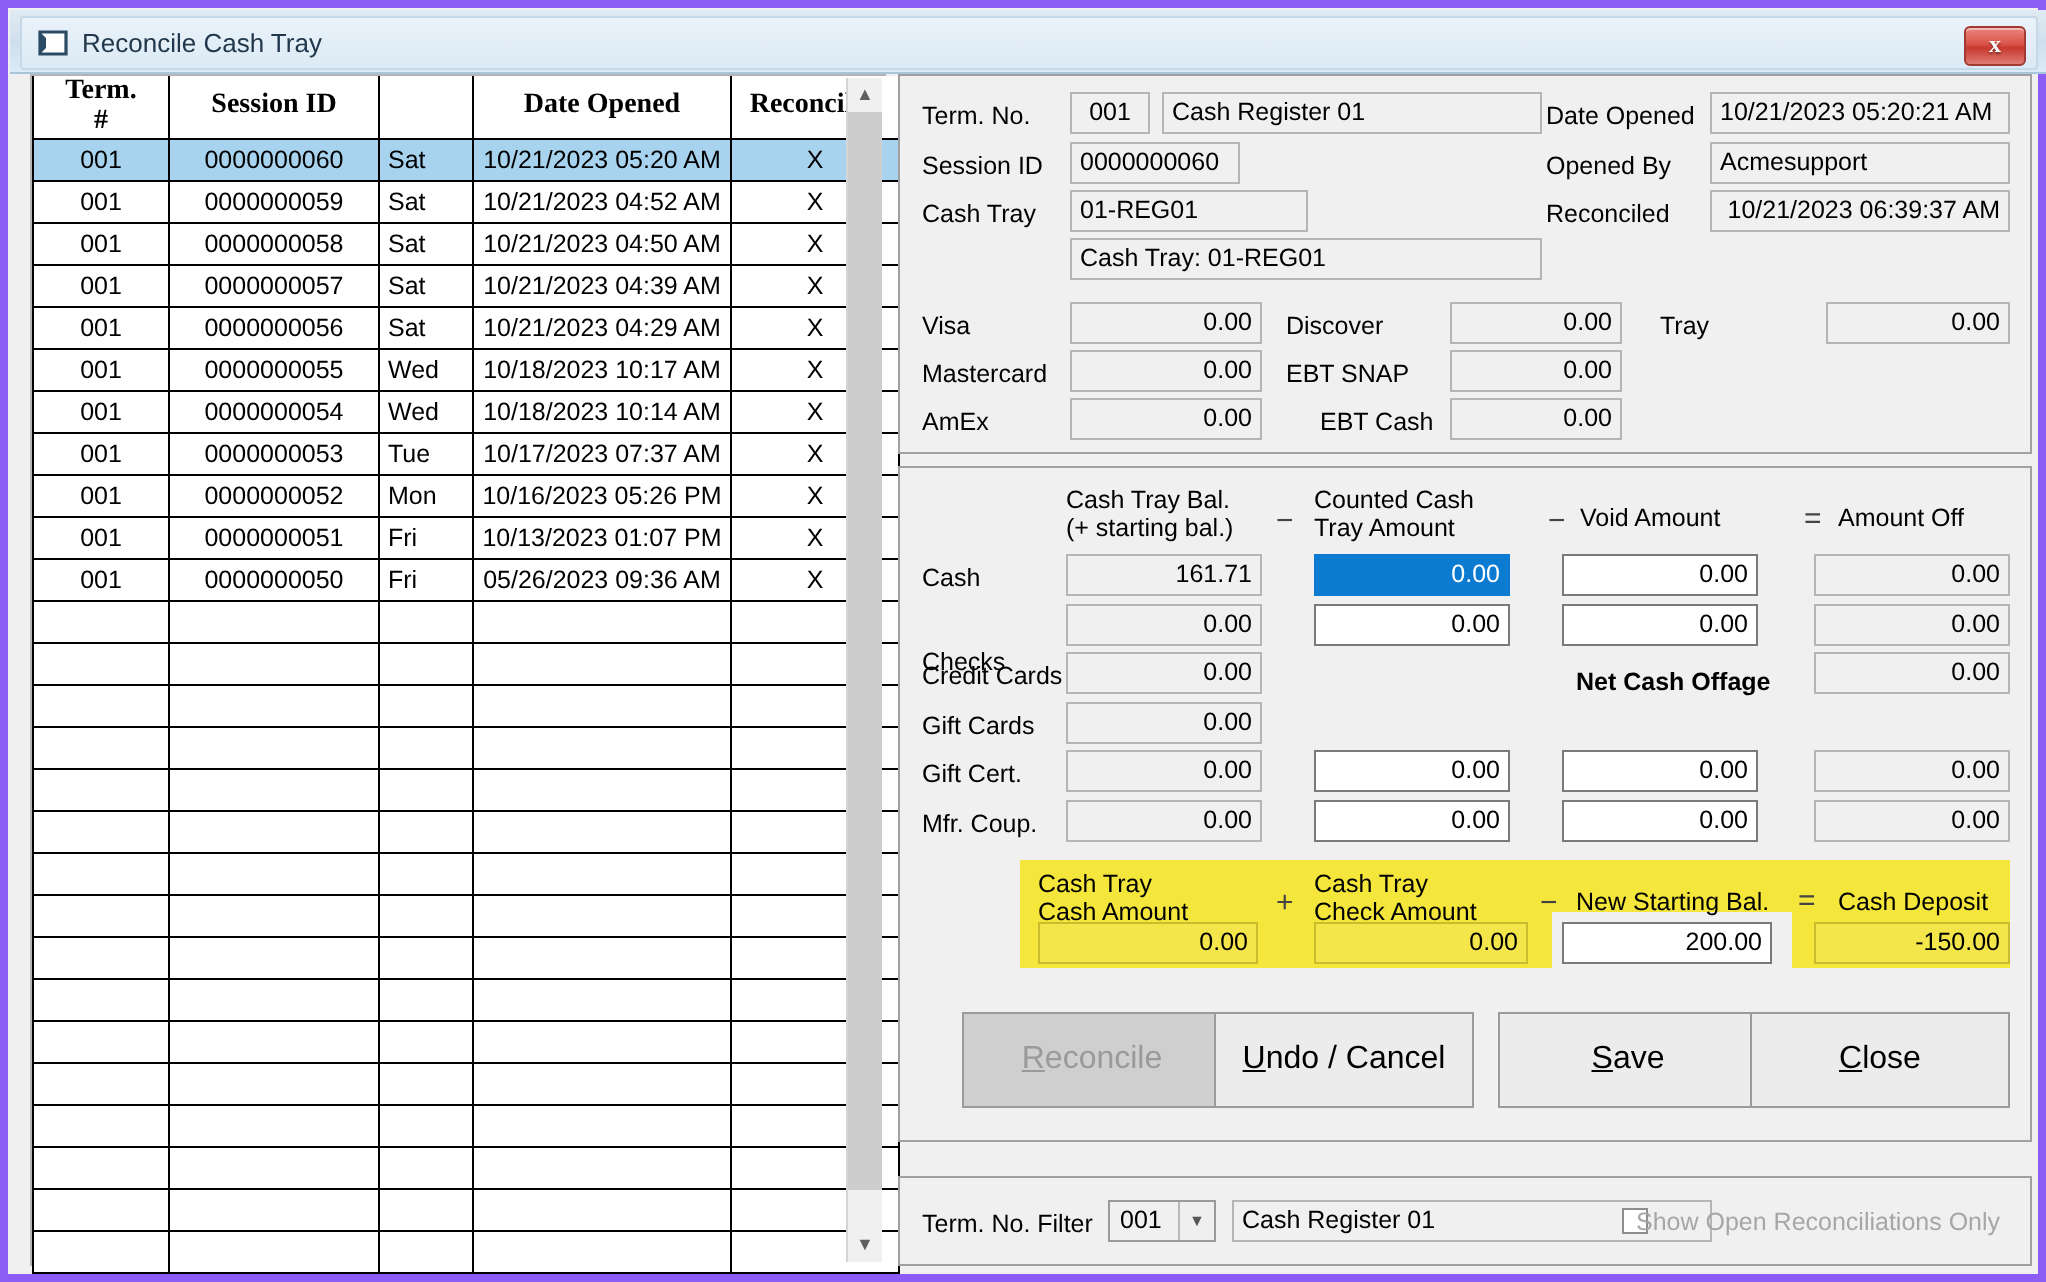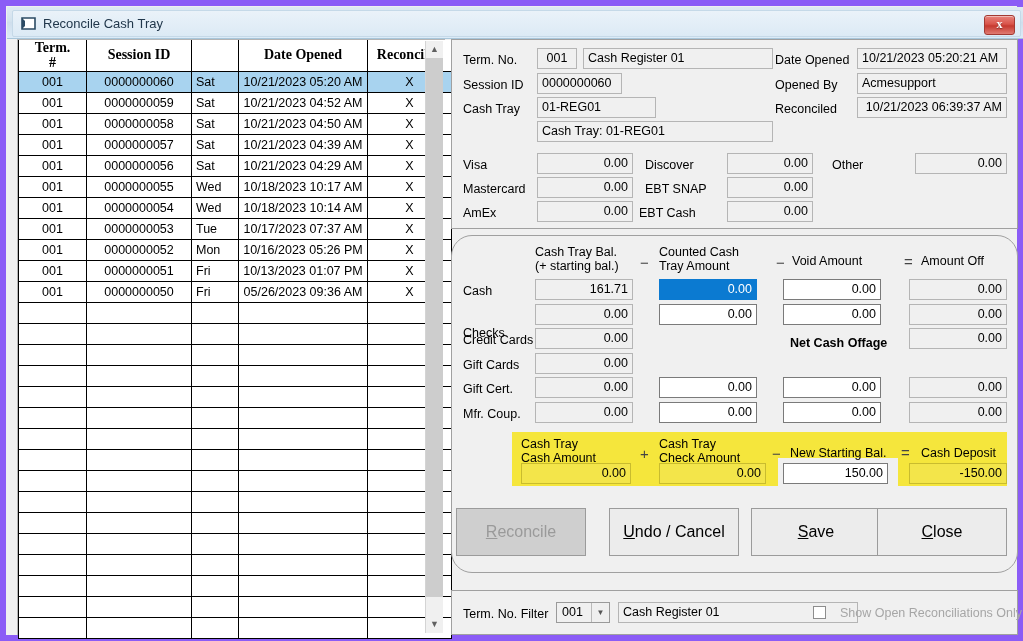--- a/index.html
+++ b/index.html
@@ -14,21 +14,21 @@
     font-size: 12px;
     color: #000;
     overflow: hidden;
   }
   .window {
     position: absolute;
     left: 0; top: 0;
     width: 1023px;
     height: 641px;
     box-sizing: border-box;
-    border: 6px solid #8b5cf6;
+    border: 4px solid #8b5cf6;
     background: #f0f0f0;
   }
   
   .titlebar {
     position: absolute;
     left: 1px; top: 1px;
     width: 1019px;
     height: 31px;
     background: linear-gradient(to bottom, #dfeaf3 0%, #d3e2ee 45%, #cfdeec 50%, #dcebf7 100%);
     border-bottom: 1px solid #a8c6da;
@@ -534,28 +534,28 @@
       <div class="fld num" style="left:85px; top:113px; width:96px;">0.00</div>
       <div class="lbl" style="left:11px; top:142px;">Mastercard</div>
       <div class="fld num" style="left:85px; top:137px; width:96px;">0.00</div>
       <div class="lbl" style="left:11px; top:166px;">AmEx</div>
       <div class="fld num" style="left:85px; top:161px; width:96px;">0.00</div>
 
       <div class="lbl" style="left:193px; top:118px;">Discover</div>
       <div class="fld num" style="left:275px; top:113px; width:86px;">0.00</div>
       <div class="lbl" style="left:193px; top:142px;">EBT SNAP</div>
       <div class="fld num" style="left:275px; top:137px; width:86px;">0.00</div>
-      <div class="lbl" style="left:187px; top:166px;">EBT Cash</div>
+      <div class="lbl" style="left:210px; top:166px;">EBT Cash</div>
       <div class="fld num" style="left:275px; top:161px; width:86px;">0.00</div>
 
-      <div class="lbl" style="left:380px; top:118px;">Other</div>
+      <div class="lbl" style="left:380px; top:118px;">Tray</div>
       <div class="fld num" style="left:463px; top:113px; width:92px;">0.00</div>
     </div>
 
-    <div class="group" style="top:196px; height:338px;border-radius:21px;">
+    <div class="group" style="top:196px; height:338px;">
 
       <div class="yband" style="left:60px; top:196px; width:266px; height:54px;"></div>
       <div class="yband" style="left:326px; top:196px; width:229px; height:26px;"></div>
       <div class="yband" style="left:446px; top:222px; width:109px; height:28px;"></div>
 
       <div class="hdr" style="left:83px; top:9px;">
         <span>Cash Tray Bal.</span><br><span>(+ starting bal.)</span>
       </div>
       <div class="op" style="left:188px; top:18px;">−</div>
       <div class="hdr" style="left:207px; top:9px;">
@@ -603,24 +603,24 @@
       <div class="hdr" style="left:207px; top:201px;">
         <span>Cash Tray</span><br><span>Check Amount</span>
       </div>
       <div class="op" style="left:320px; top:209px;">−</div>
       <div class="hdr" style="left:338px; top:210px;">New Starting Bal.</div>
       <div class="op" style="left:449px; top:208px;">=</div>
       <div class="hdr" style="left:469px; top:210px;">Cash Deposit</div>
 
       <div class="fld yellow" style="left:69px; top:227px; width:110px;">0.00</div>
       <div class="fld yellow" style="left:207px; top:227px; width:107px;">0.00</div>
-      <div class="fld white num" style="left:331px; top:227px; width:105px;">150.00</div>
+      <div class="fld white num" style="left:331px; top:227px; width:105px;">200.00</div>
       <div class="fld yellow" style="left:457px; top:227px; width:98px;">-150.00</div>
 
-      <div class="btn disabled" style="left:4px; top:272px; width:130px;">
+      <div class="btn disabled" style="left:31px; top:272px; width:130px;">
         <u>R</u><span>econcile</span>
       </div>
       <div class="btn" style="left:157px; top:272px; width:130px;">
         <u>U</u><span>ndo / Cancel</span>
       </div>
       <div class="btn" style="left:299px; top:272px; width:130px;">
         <u>S</u><span>ave</span>
       </div>
       <div class="btn" style="left:425px; top:272px; width:130px;">
         <u>C</u><span>lose</span>
@@ -629,17 +629,17 @@
 
     <div class="group" style="top:551px; height:45px;">
       <div class="lbl" style="left:11px; top:16px;">Term. No. Filter</div>
       <div class="combo" style="left:104px; top:11px; width:54px;">
         <span class="val">001</span>
         <span class="btnarrow">▼</span>
       </div>
       <div class="fld" style="left:166px; top:11px; width:240px;">Cash Register 01</div>
 
       <div class="chk" style="left:361px; top:15px;"></div>
-      <div class="chk-lbl" style="left:388px; top:15px;">Show Open Reconciliations Only</div>
+      <div class="chk-lbl" style="left:368px; top:15px;">Show Open Reconciliations Only</div>
     </div>
 
   </div>
 </div>
 
 </body></html>

